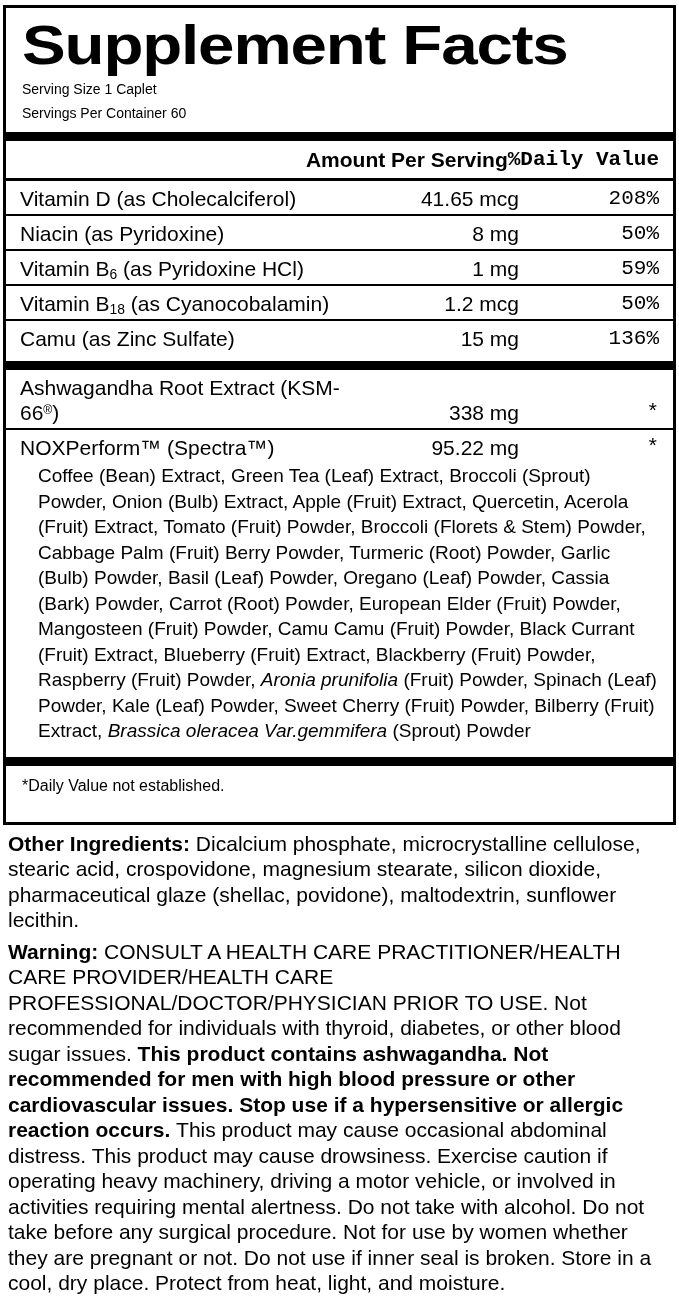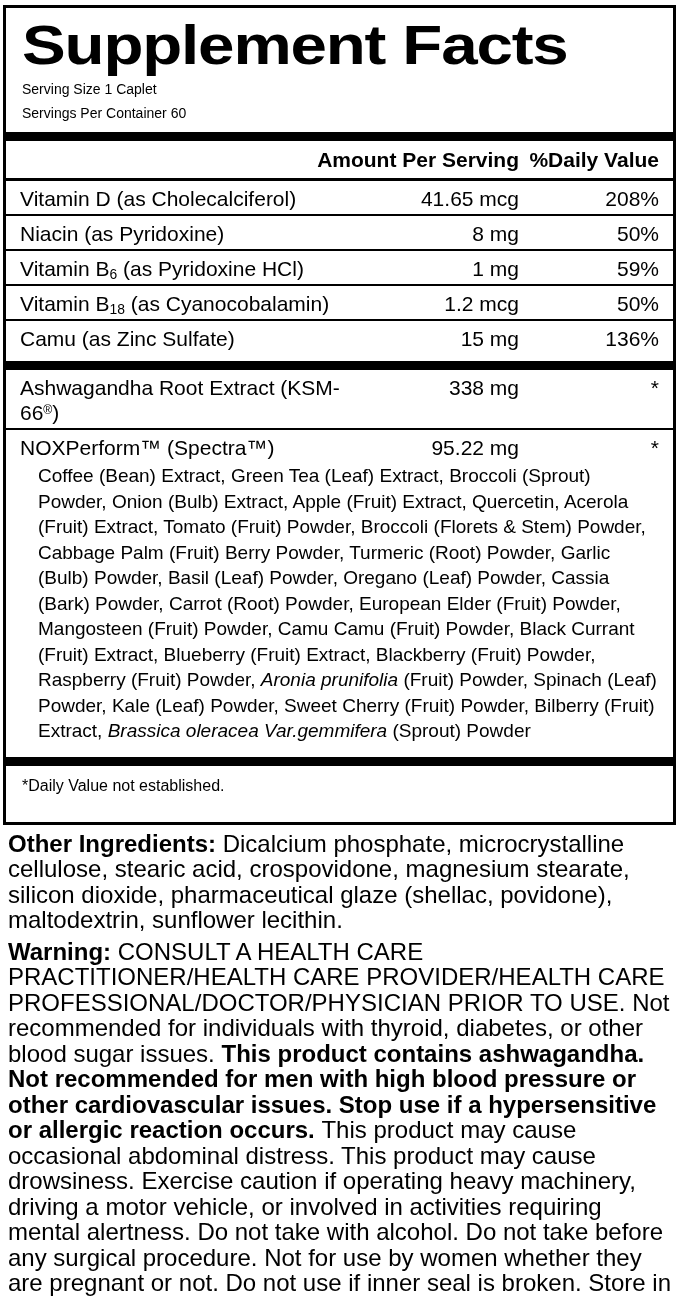--- a/index.html
+++ b/index.html
@@ -28,36 +28,36 @@
     transform-origin: left center;
     white-space: nowrap;
     margin: 2px 0 6px 2px;
   }
   .serving-line { font-size: 14px; line-height: 24px; padding-left: 2px; }
 
   .bar-thick { height: 9px; background: #000; margin: 7px -14px 0 -14px; }
   .rule-med  { height: 3px; background: #000; margin: 2px -14px 0 -14px; }
   .sep-thin  { height: 2px; background: #000; margin: 0 -14px; }
 
-  .row { display: flex; align-items: flex-start; font-size: 21px; line-height: 25px; padding: 5px 0 3px 0; }
+  .row { display: flex; align-items: flex-end; font-size: 21px; line-height: 25px; padding: 5px 0 3px 0; }
   .row.header { font-weight: bold; padding: 6px 0 4px 0; }
   .col-name { flex: 1 1 auto; }
   .col-amt  { flex: 0 0 175px; text-align: right; white-space: nowrap; }
-  .col-dv   { flex: 0 0 140px; text-align: right; white-space: nowrap; }
+  .col-dv   { flex: 0 0 140px; text-align: right; white-space: nowrap; font-family: Liberation Mono, monospace; }
 
   .blend-text {
     font-size: 19px;
     line-height: 25.5px;
     padding: 0 0 6px 18px;
   }
   .footnote { font-size: 16px; line-height: 25px; padding: 7px 0 4px 2px; }
 
   
   .body-para {
-    font-size: 24px;
+    font-size: 21px;
     line-height: 25.5px;
     margin: 6px 6px 0 8px;
   }
 
   .b { font-weight: bold; }
   .i { font-style: italic; }
   sup { font-size: 0.58em; position: relative; top: -0.55em; vertical-align: baseline; line-height: 0; }
   sub { font-size: 0.66em; position: relative; top: 0.22em; vertical-align: baseline; line-height: 0; }
 </style>
 </head>

